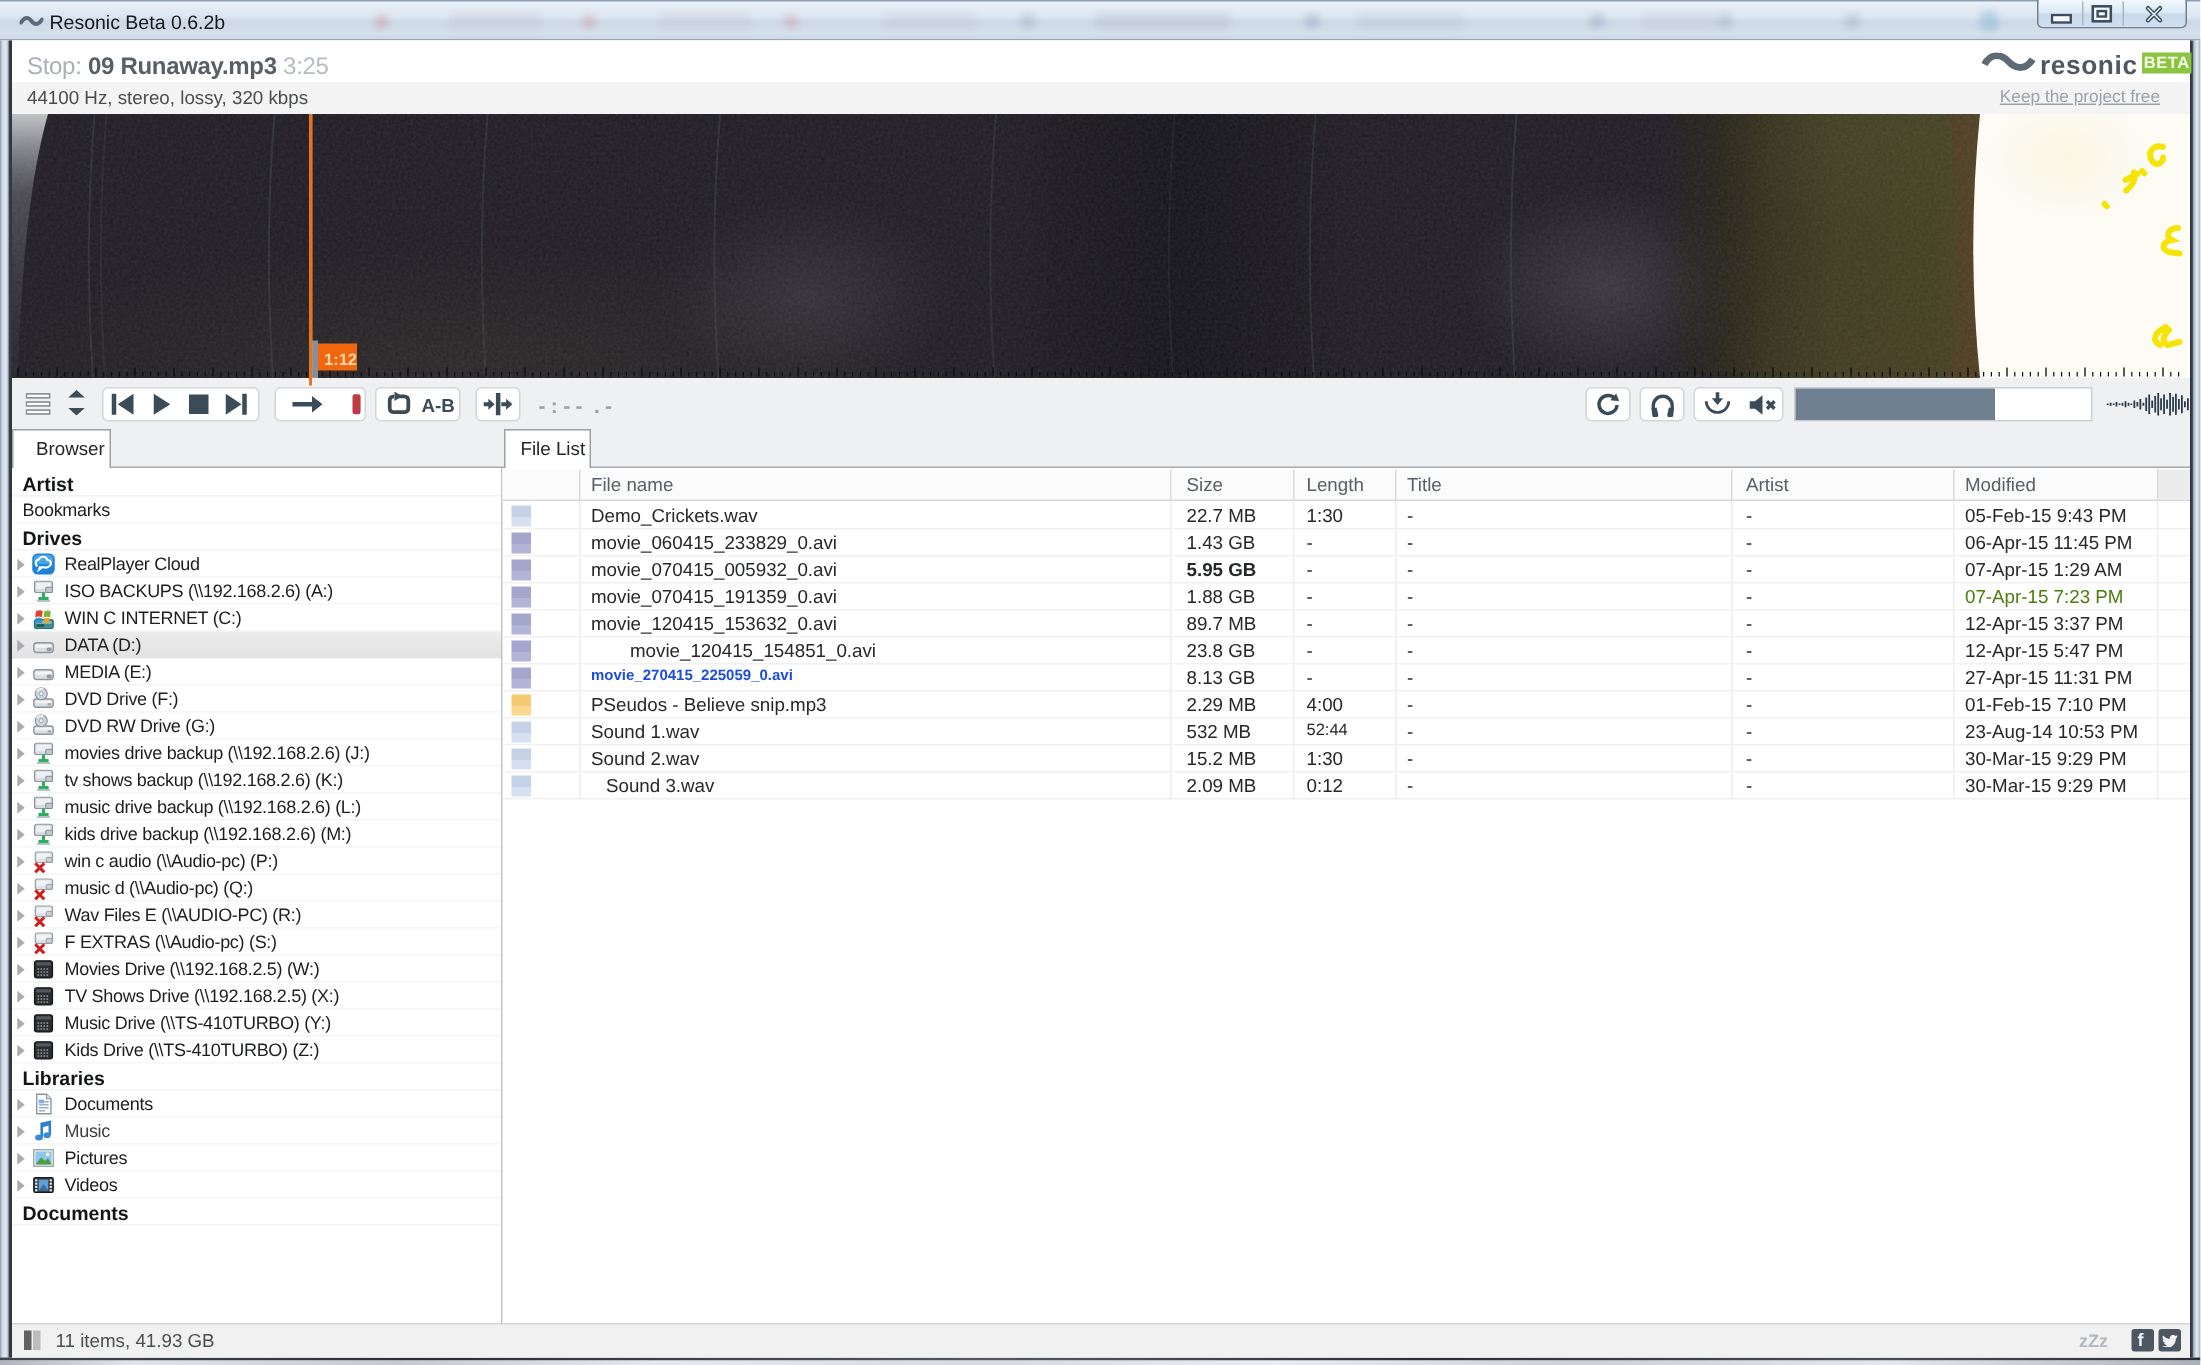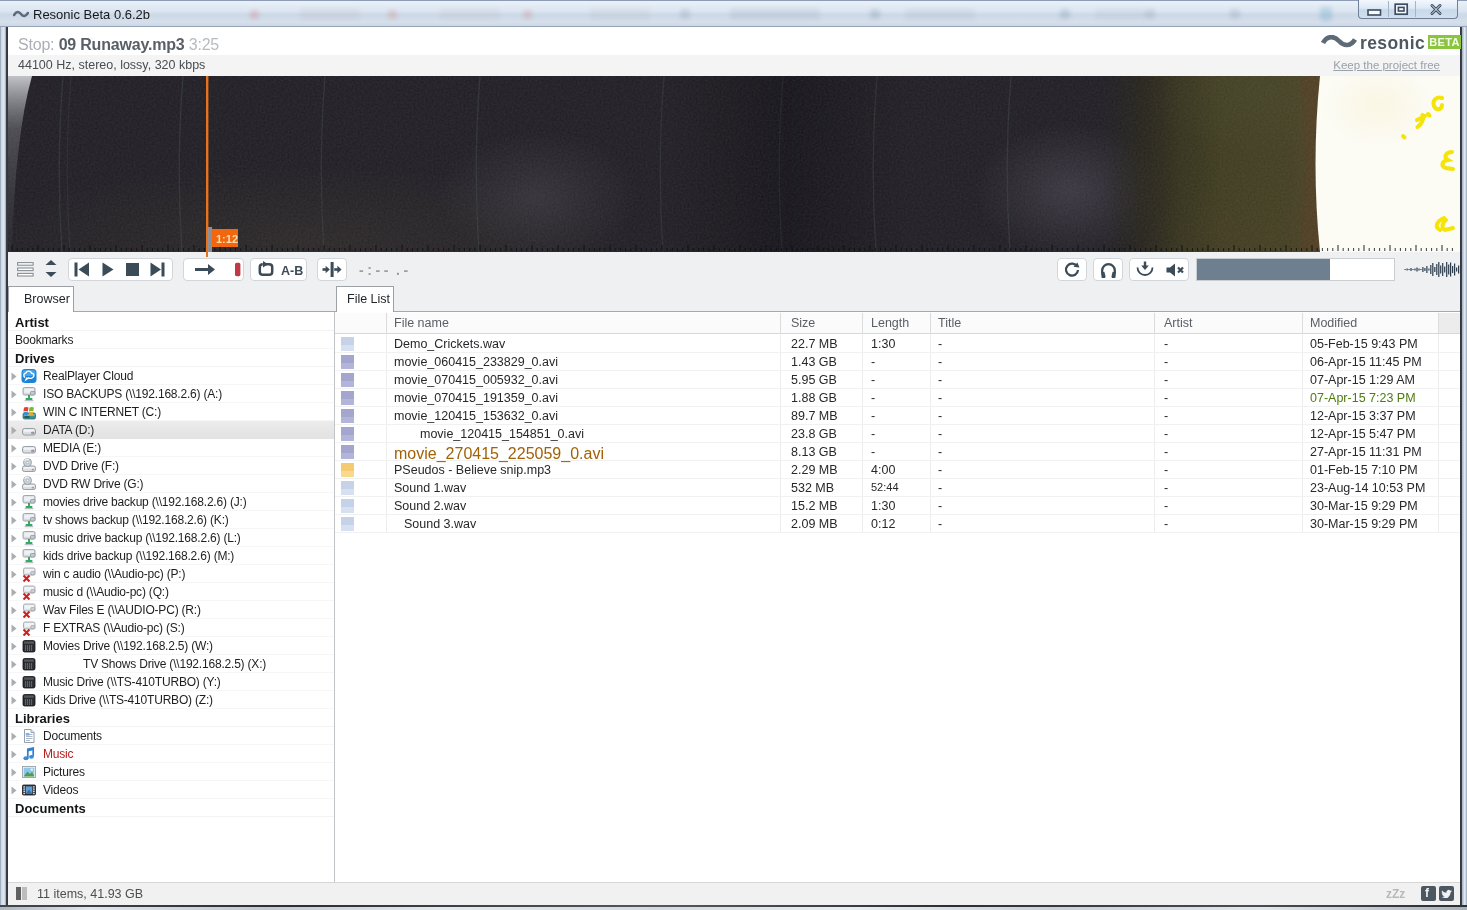--- a/index.html
+++ b/index.html
@@ -750,21 +750,21 @@
       <rect x="10" y="7.5" width="1.1" height="1.1" fill="#8b9096"></rect>
       <rect x="4" y="9.5" width="1.1" height="1.1" fill="#8b9096"></rect>
       <rect x="6" y="9.5" width="1.1" height="1.1" fill="#8b9096"></rect>
       <rect x="8" y="9.5" width="1.1" height="1.1" fill="#8b9096"></rect>
       <rect x="10" y="9.5" width="1.1" height="1.1" fill="#8b9096"></rect>
       <rect x="4" y="11.5" width="1.1" height="1.1" fill="#8b9096"></rect>
       <rect x="6" y="11.5" width="1.1" height="1.1" fill="#8b9096"></rect>
       <rect x="8" y="11.5" width="1.1" height="1.1" fill="#8b9096"></rect>
       <rect x="10" y="11.5" width="1.1" height="1.1" fill="#8b9096"></rect>
     </svg>
-<div class="a tx" style="left:35px;top:630px;font-size:12px;letter-spacing:-0.2px;color:#1c1e20;margin-left:40px;">TV Shows Drive (\\192.168.2.5) (X:)</div>
+<div class="a tx" style="left:35px;top:630px;font-size:12px;letter-spacing:-0.2px;color:#1c1e20;">TV Shows Drive (\\192.168.2.5) (X:)</div>
 <div class="a" style="left:0px;top:646px;width:326px;height:18px;border-bottom:1px solid #f6f6f6;box-sizing:border-box;"></div>
 <svg class="a" style="left:3px;top:651px" width="6" height="9" viewBox="0 0 6 9">
       <path d="M0.5 0.5 L5.5 4.5 L0.5 8.5 Z" fill="#a9adb2"></path>
     </svg>
 <svg class="a" style="left:13px;top:647px" width="16" height="16" viewBox="0 0 16 16">
       <rect x="2" y="2.5" width="12" height="11.5" rx="1.6" fill="#2a2d31" stroke="#131517" stroke-width="0.8"></rect>
       <rect x="3" y="3.5" width="10" height="2.2" rx="0.8" fill="#54585d"></rect>
       <rect x="4" y="7.5" width="1.1" height="1.1" fill="#8b9096"></rect>
       <rect x="6" y="7.5" width="1.1" height="1.1" fill="#8b9096"></rect>
       <rect x="8" y="7.5" width="1.1" height="1.1" fill="#8b9096"></rect>
@@ -816,21 +816,21 @@
 <div class="a" style="left:0px;top:718px;width:326px;height:18px;border-bottom:1px solid #f6f6f6;box-sizing:border-box;"></div>
 <svg class="a" style="left:3px;top:723px" width="6" height="9" viewBox="0 0 6 9">
       <path d="M0.5 0.5 L5.5 4.5 L0.5 8.5 Z" fill="#a9adb2"></path>
     </svg>
 <svg class="a" style="left:13px;top:719px" width="16" height="16" viewBox="0 0 16 16">
       <path d="M6.8 12 V3.2 L12.2 2 V10.5" stroke="#2f7fd2" stroke-width="1.7" fill="none"></path>
       <ellipse cx="5" cy="12.3" rx="2.6" ry="2" fill="#3a8adc"></ellipse>
       <ellipse cx="10.4" cy="10.8" rx="2.4" ry="1.9" fill="#3a8adc"></ellipse>
       <path d="M6.8 3.2 L12.2 2 V4.2 L6.8 5.6 Z" fill="#2f7fd2"></path>
     </svg>
-<div class="a tx" style="left:35px;top:720px;font-size:12px;letter-spacing:-0.2px;color:#b91c1c;">Music</div>
+<div class="a tx" style="left:35px;top:720px;font-size:12px;letter-spacing:-0.2px;color:#404040;">Music</div>
 <div class="a" style="left:0px;top:736px;width:326px;height:18px;border-bottom:1px solid #f6f6f6;box-sizing:border-box;"></div>
 <svg class="a" style="left:3px;top:741px" width="6" height="9" viewBox="0 0 6 9">
       <path d="M0.5 0.5 L5.5 4.5 L0.5 8.5 Z" fill="#a9adb2"></path>
     </svg>
 <svg class="a" style="left:13px;top:737px" width="16" height="16" viewBox="0 0 16 16">
       <rect x="1.5" y="2.5" width="13" height="11" fill="#fdfdfd" stroke="#9aa1a8" stroke-width="0.9"></rect>
       <rect x="2.6" y="3.6" width="10.8" height="8.8" fill="#8ec6ee"></rect>
       <path d="M2.6 12.4 L6.5 7.5 L9 10 L11 8 L13.4 12.4 Z" fill="#4f9e45"></path>
       <circle cx="10.8" cy="5.6" r="1.2" fill="#fdf6c8"></circle>
     </svg>
@@ -889,21 +889,21 @@
 <div class="a" style="left:333px;top:328px;width:13px;height:14px;background:linear-gradient(180deg,#a4a6ce 0%,#a4a6ce 55%,#b2b4d8 55%,#b2b4d8 100%);"></div>
 <div class="a tx" style="left:386px;top:328px;font-size:12.5px;color:#26282b;">movie_060415_233829_0.avi</div>
 <div class="a tx" style="left:783px;top:328px;font-size:12.5px;color:#26282b;">1.43 GB</div>
 <div class="a tx" style="left:863px;top:328px;font-size:12.5px;color:#26282b;">-</div>
 <div class="a tx" style="left:930px;top:328px;font-size:12.5px;color:#26282b;">-</div>
 <div class="a tx" style="left:1156px;top:328px;font-size:12.5px;color:#26282b;">-</div>
 <div class="a tx" style="left:1302px;top:328px;font-size:12.5px;color:#26282b;">06-Apr-15 11:45 PM</div>
 <div class="a" style="left:327px;top:344px;width:1125px;height:18px;border-bottom:1px solid #f1f1f1;box-sizing:border-box;"></div>
 <div class="a" style="left:333px;top:346px;width:13px;height:14px;background:linear-gradient(180deg,#a4a6ce 0%,#a4a6ce 55%,#b2b4d8 55%,#b2b4d8 100%);"></div>
 <div class="a tx" style="left:386px;top:346px;font-size:12.5px;color:#26282b;">movie_070415_005932_0.avi</div>
-<div class="a tx" style="left:783px;top:346px;font-size:12.5px;color:#26282b;">5.95 GB</div>
+<div class="a tx" style="left:783px;top:346px;font-size:12.5px;color:#26282b;font-weight:bold;">5.95 GB</div>
 <div class="a tx" style="left:863px;top:346px;font-size:12.5px;color:#26282b;">-</div>
 <div class="a tx" style="left:930px;top:346px;font-size:12.5px;color:#26282b;">-</div>
 <div class="a tx" style="left:1156px;top:346px;font-size:12.5px;color:#26282b;">-</div>
 <div class="a tx" style="left:1302px;top:346px;font-size:12.5px;color:#26282b;">07-Apr-15 1:29 AM</div>
 <div class="a" style="left:327px;top:362px;width:1125px;height:18px;border-bottom:1px solid #f1f1f1;box-sizing:border-box;"></div>
 <div class="a" style="left:333px;top:364px;width:13px;height:14px;background:linear-gradient(180deg,#a4a6ce 0%,#a4a6ce 55%,#b2b4d8 55%,#b2b4d8 100%);"></div>
 <div class="a tx" style="left:386px;top:364px;font-size:12.5px;color:#26282b;">movie_070415_191359_0.avi</div>
 <div class="a tx" style="left:783px;top:364px;font-size:12.5px;color:#26282b;">1.88 GB</div>
 <div class="a tx" style="left:863px;top:364px;font-size:12.5px;color:#26282b;">-</div>
 <div class="a tx" style="left:930px;top:364px;font-size:12.5px;color:#26282b;">-</div>
@@ -920,21 +920,21 @@
 <div class="a" style="left:327px;top:398px;width:1125px;height:18px;border-bottom:1px solid #f1f1f1;box-sizing:border-box;"></div>
 <div class="a" style="left:333px;top:400px;width:13px;height:14px;background:linear-gradient(180deg,#a4a6ce 0%,#a4a6ce 55%,#b2b4d8 55%,#b2b4d8 100%);"></div>
 <div class="a tx" style="left:386px;top:400px;font-size:12.5px;color:#26282b;padding-left:26px;">movie_120415_154851_0.avi</div>
 <div class="a tx" style="left:783px;top:400px;font-size:12.5px;color:#26282b;">23.8 GB</div>
 <div class="a tx" style="left:863px;top:400px;font-size:12.5px;color:#26282b;">-</div>
 <div class="a tx" style="left:930px;top:400px;font-size:12.5px;color:#26282b;">-</div>
 <div class="a tx" style="left:1156px;top:400px;font-size:12.5px;color:#26282b;">-</div>
 <div class="a tx" style="left:1302px;top:400px;font-size:12.5px;color:#26282b;">12-Apr-15 5:47 PM</div>
 <div class="a" style="left:327px;top:416px;width:1125px;height:18px;border-bottom:1px solid #f1f1f1;box-sizing:border-box;"></div>
 <div class="a" style="left:333px;top:418px;width:13px;height:14px;background:linear-gradient(180deg,#a4a6ce 0%,#a4a6ce 55%,#b2b4d8 55%,#b2b4d8 100%);"></div>
-<div class="a tx" style="left:386px;top:418px;font-size:16px;color:#a16207;">movie_270415_225059_0.avi</div>
+<div class="a tx" style="left:386px;top:418px;font-size:10px;color:#1d4ed8;font-weight:bold;">movie_270415_225059_0.avi</div>
 <div class="a tx" style="left:783px;top:418px;font-size:12.5px;color:#26282b;">8.13 GB</div>
 <div class="a tx" style="left:863px;top:418px;font-size:12.5px;color:#26282b;">-</div>
 <div class="a tx" style="left:930px;top:418px;font-size:12.5px;color:#26282b;">-</div>
 <div class="a tx" style="left:1156px;top:418px;font-size:12.5px;color:#26282b;">-</div>
 <div class="a tx" style="left:1302px;top:418px;font-size:12.5px;color:#26282b;">27-Apr-15 11:31 PM</div>
 <div class="a" style="left:327px;top:434px;width:1125px;height:18px;border-bottom:1px solid #f1f1f1;box-sizing:border-box;"></div>
 <div class="a" style="left:333px;top:436px;width:13px;height:14px;background:linear-gradient(180deg,#f4cb70 0%,#f4cb70 55%,#f8d98e 55%,#f8d98e 100%);"></div>
 <div class="a tx" style="left:386px;top:436px;font-size:12.5px;color:#26282b;">PSeudos - Believe snip.mp3</div>
 <div class="a tx" style="left:783px;top:436px;font-size:12.5px;color:#26282b;">2.29 MB</div>
 <div class="a tx" style="left:863px;top:436px;font-size:12.5px;color:#26282b;">4:00</div>

